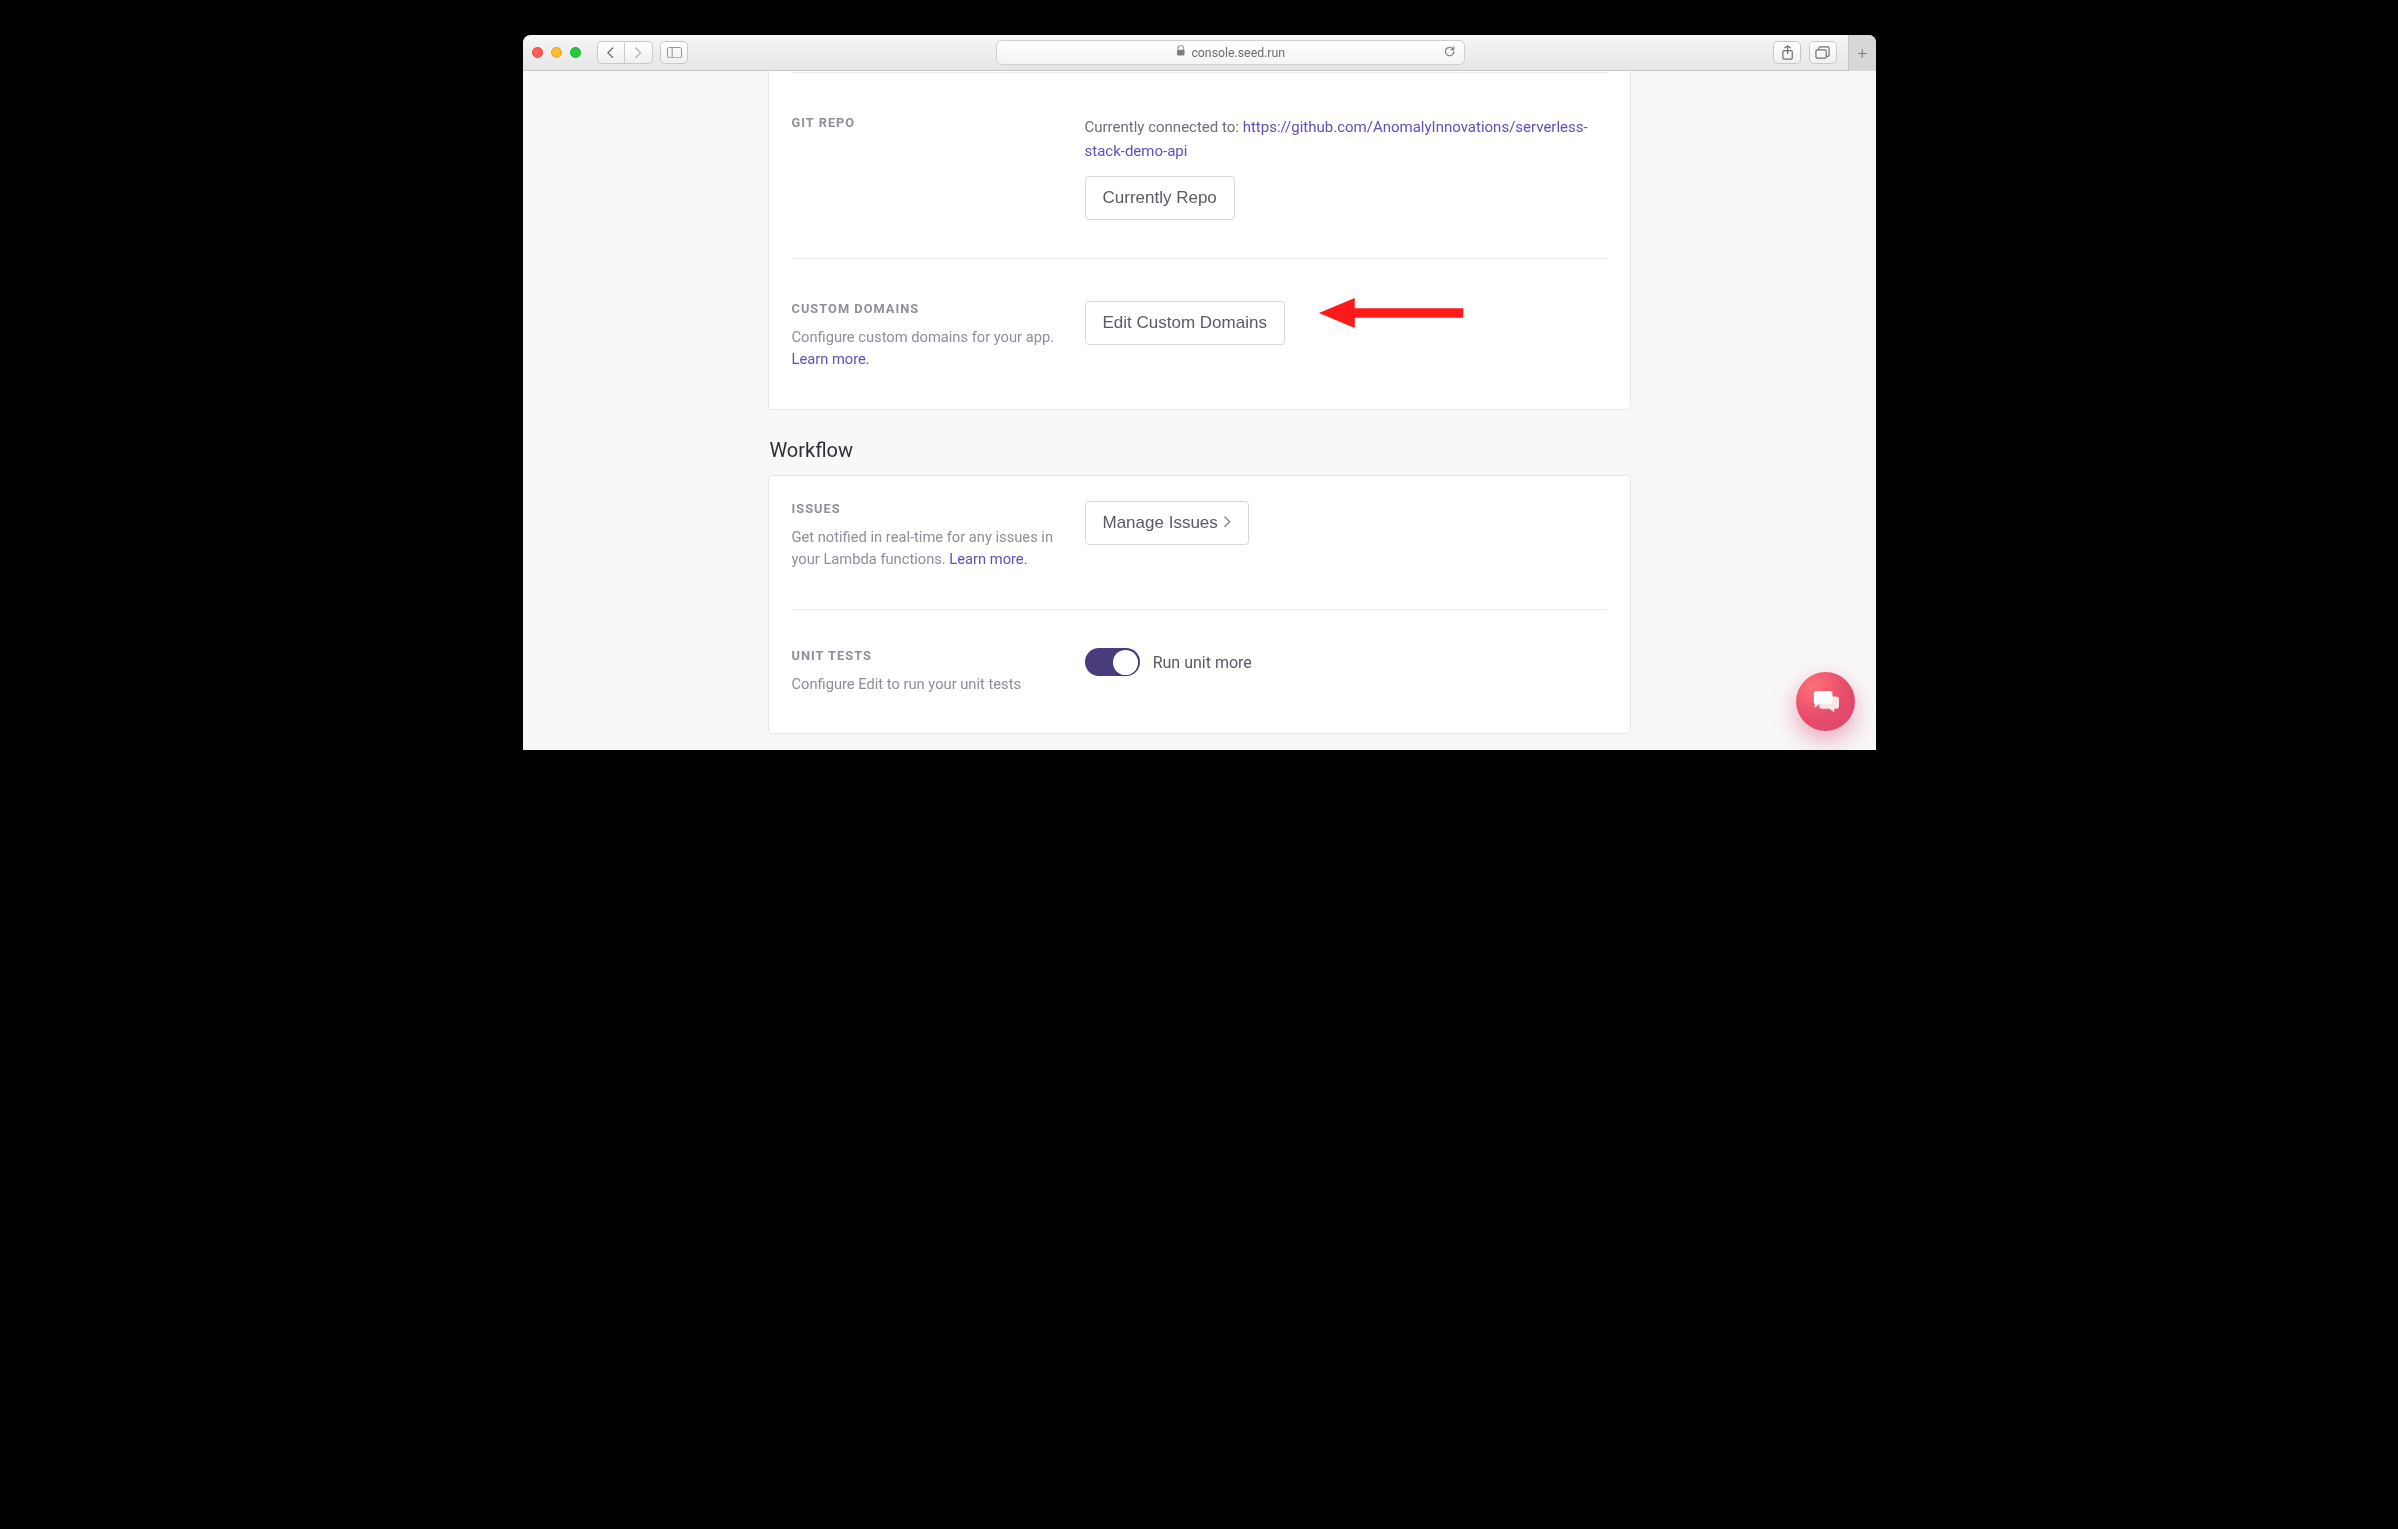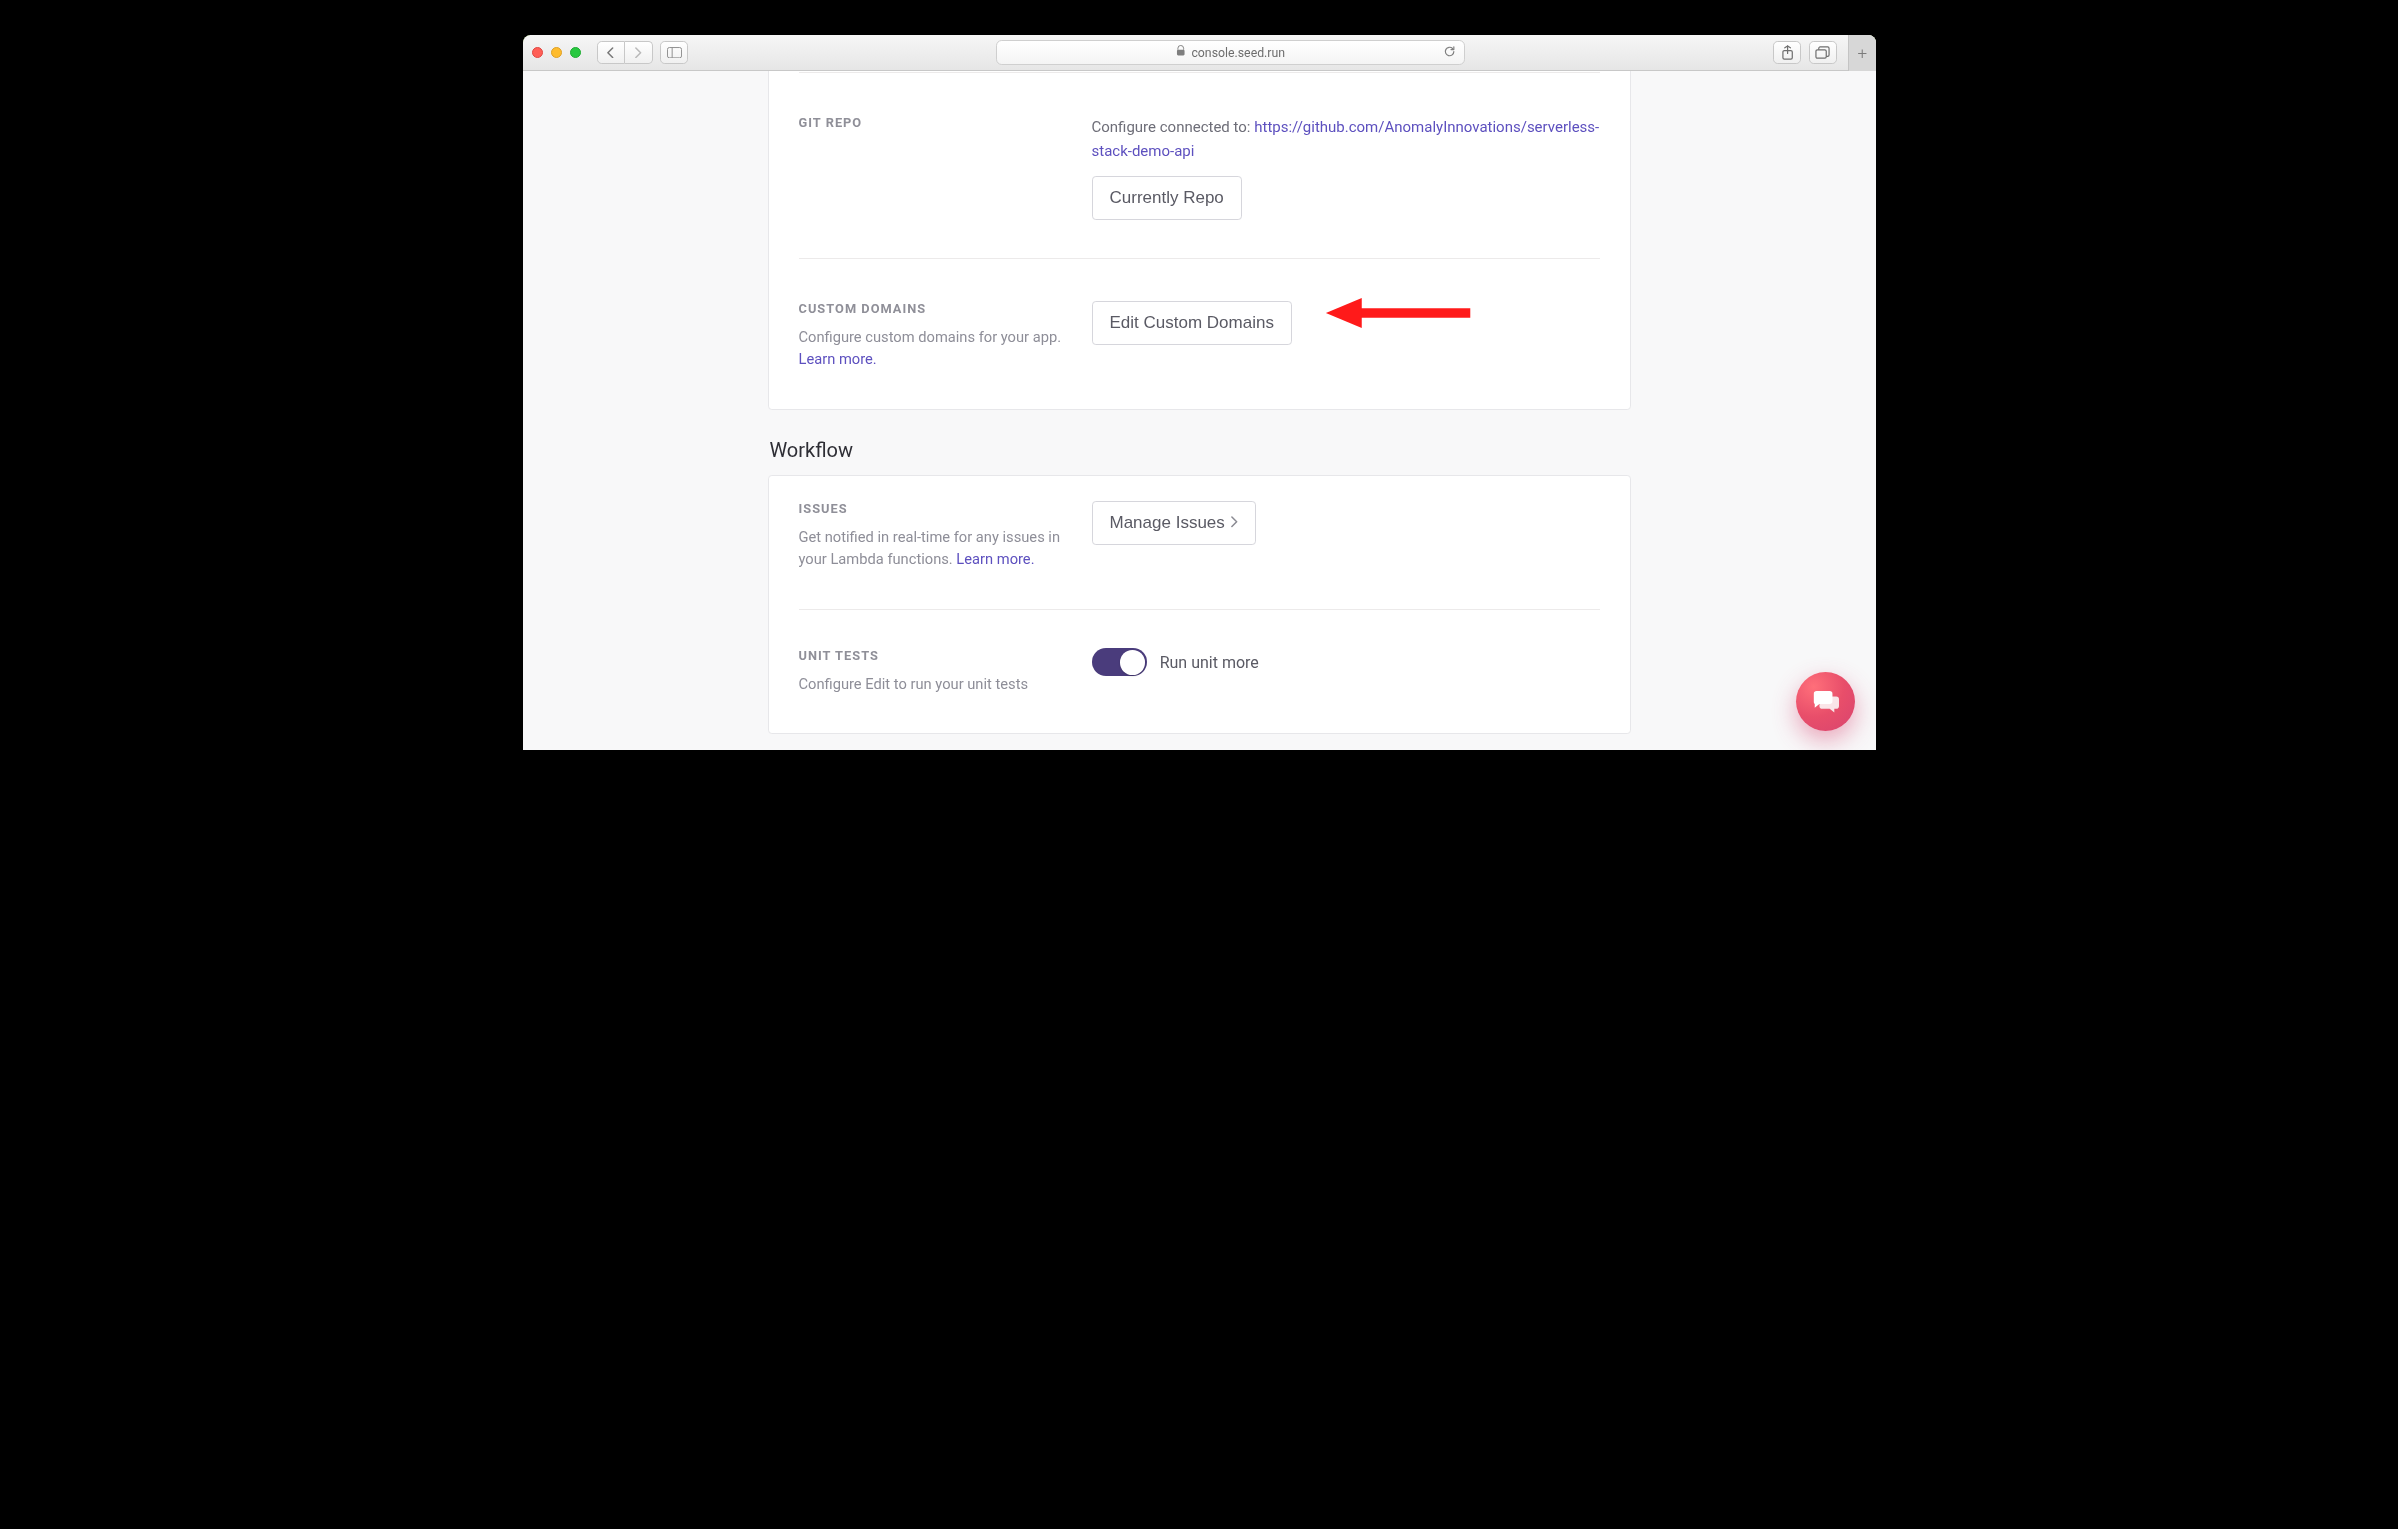--- a/index.html
+++ b/index.html
@@ -86,21 +86,21 @@
     }
     .page-wrap {
       max-width: 909px;
       margin: 0 auto;
       padding: 0 23px 23px 23px;
     }
     .card {
       background: #fff;
       border: 0.9px solid #e7e7ea;
       border-radius: 3.8px;
-      padding: 0 30px;
+      padding: 0 23px;
     }
     .section {
       display: flex;
       padding: 42px 0 38px;
       gap: 19px;
     }
     .section + .section { border-top: 0.9px solid #eceaea; }
     .section .left { flex: 0 0 274px; }
     .section .right { flex: 1; }
     .sect-title {
@@ -244,21 +244,21 @@
           <div class="left"></div>
             <div class="right"></div>
         </div>
 
         <div class="section">
           <div class="left">
             <div class="sect-title">GIT REPO</div>
           </div>
           <div class="right">
             <div class="right-text">
-              <span>Configure connected to: </span><a class="link" href="#">https://github.com/AnomalyInnovations/serverless-stack-demo-api</a>
+              <span>Currently connected to: </span><a class="link" href="#">https://github.com/AnomalyInnovations/serverless-stack-demo-api</a>
             </div>
             <button class="btn">
               <span>Currently Repo</span>
             </button>
           </div>
         </div>
 
         <div class="section" id="custom-domains-section" style="position:relative;">
           <div class="left">
             <div class="sect-title">CUSTOM DOMAINS</div>

